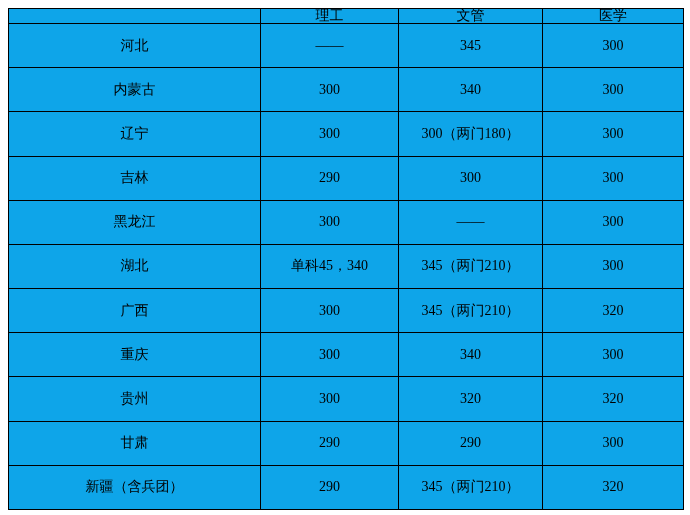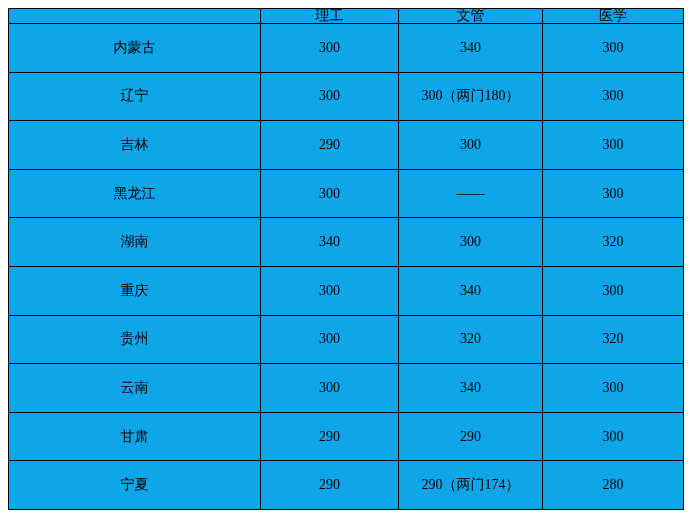--- a/index.html
+++ b/index.html
@@ -55,20 +55,26 @@
     <thead>
       <tr>
         <th></th>
         <th>理工</th>
         <th>文管</th>
         <th>医学</th>
       </tr>
     </thead>
     <tbody id="table-body">
         <tr>
+          <td>河北</td>
+          <td>——</td>
+          <td>345</td>
+          <td>300</td>
+        </tr>
+        <tr>
           <td>内蒙古</td>
           <td>300</td>
           <td>340</td>
           <td>300</td>
         </tr>
         <tr>
           <td>辽宁</td>
           <td>300</td>
           <td>300（两门180）</td>
           <td>300</td>
@@ -79,50 +85,50 @@
           <td>300</td>
           <td>300</td>
         </tr>
         <tr>
           <td>黑龙江</td>
           <td>300</td>
           <td>——</td>
           <td>300</td>
         </tr>
         <tr>
-          <td>湖南</td>
-          <td>340</td>
+          <td>湖北</td>
+          <td>单科45，340</td>
+          <td>345（两门210）</td>
           <td>300</td>
+        </tr>
+        <tr>
+          <td>广西</td>
+          <td>300</td>
+          <td>345（两门210）</td>
           <td>320</td>
         </tr>
         <tr>
           <td>重庆</td>
           <td>300</td>
           <td>340</td>
           <td>300</td>
         </tr>
         <tr>
           <td>贵州</td>
           <td>300</td>
           <td>320</td>
           <td>320</td>
         </tr>
         <tr>
-          <td>云南</td>
-          <td>300</td>
-          <td>340</td>
-          <td>300</td>
-        </tr>
-        <tr>
           <td>甘肃</td>
           <td>290</td>
           <td>290</td>
           <td>300</td>
         </tr>
         <tr>
-          <td>宁夏</td>
+          <td>新疆（含兵团）</td>
           <td>290</td>
-          <td>290（两门174）</td>
-          <td>280</td>
+          <td>345（两门210）</td>
+          <td>320</td>
         </tr>
       </tbody>
   </table>
 </div>
 
 </body></html>

